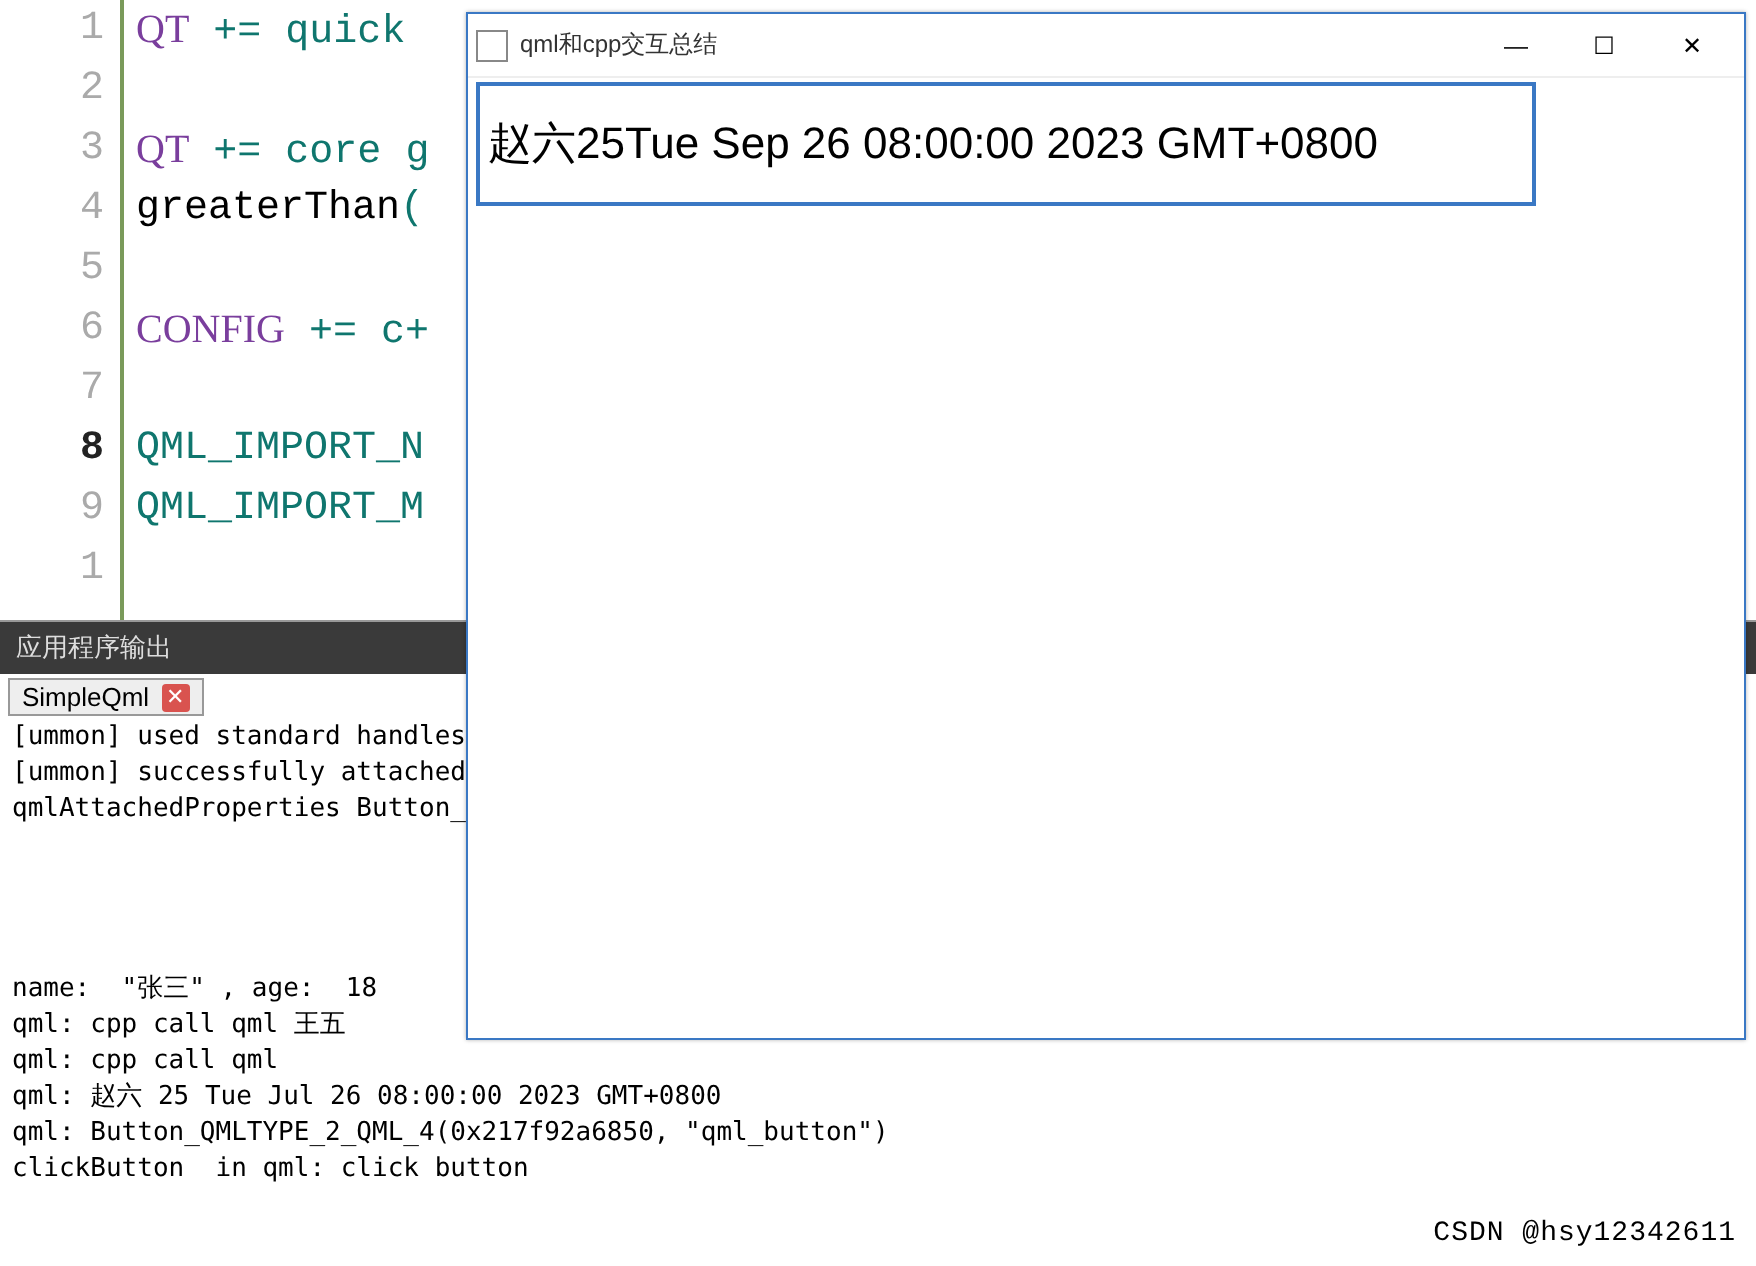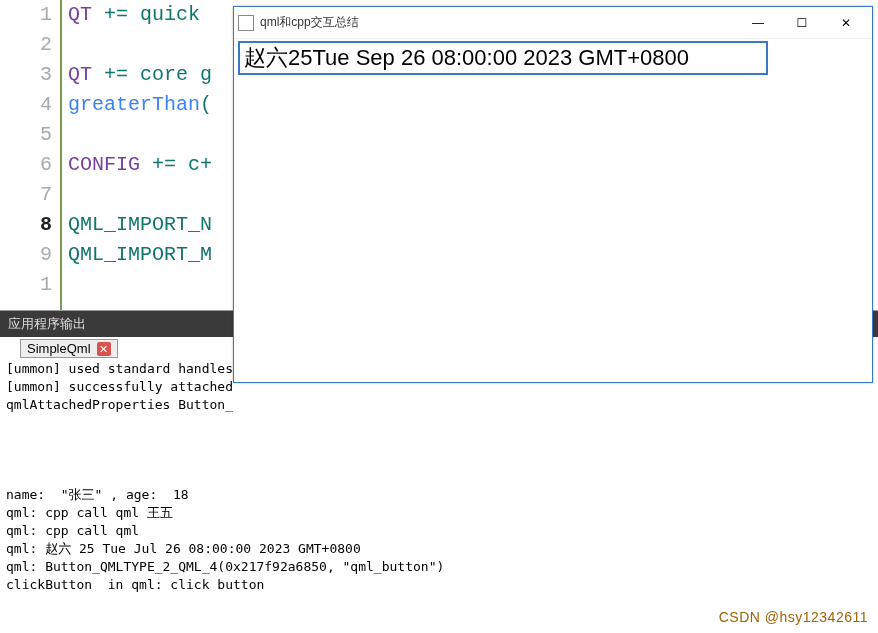--- a/index.html
+++ b/index.html
@@ -28,23 +28,23 @@
     }
     .gutter .line-num { height: 30px; }
     .gutter .line-num.current { color: #222; font-weight: bold; }
     .code {
       padding-left: 6px;
       font-size: 20px;
       line-height: 30px;
       white-space: pre;
     }
     .code .row { height: 30px; }
-    .kw { color: #7a3e9d; }
+    .kw { color: #7a3e9d; font-family: Liberation Serif, serif; }
     .id { color: #0f766e; }
-    .fn { color: #3b82f6; }
+    .fn { color: #000000; }
     .output-panel {
       background: #fff;
       border-top: 1px solid #999;
     }
     .output-header {
       background: #3a3a3a;
       color: #ddd;
       height: 26px;
       display: flex;
       align-items: center;
@@ -61,21 +61,21 @@
       display: inline-block;
     }
     .output-tab {
       display: inline-flex;
       align-items: center;
       background: #eee;
       border: 1px solid #999;
       padding: 1px 6px;
       font-family: "Microsoft YaHei", sans-serif;
       font-size: 13px;
-      margin: 2px 0 0 20px;
+      margin: 2px 0 0 4px;
     }
     .close-x {
       display: inline-block;
       width: 14px; height: 14px;
       background: #d9534f;
       color: #fff;
       font-size: 11px;
       line-height: 14px;
       text-align: center;
       margin-left: 6px;
@@ -87,21 +87,21 @@
       line-height: 18px;
       color: #000;
       padding: 2px 6px;
       white-space: pre;
     }
     .popup-window {
       position: absolute;
       top: 6px;
       left: 233px;
       width: 640px;
-      height: 377px;
+      height: 514px;
       background: #fff;
       border: 1px solid #3a78c4;
       box-shadow: 0 0 2px rgba(0,0,0,.3);
     }
     .popup-titlebar {
       height: 32px;
       background: #fff;
       display: flex;
       align-items: center;
       padding: 0 4px;
@@ -122,33 +122,33 @@
       justify-content: center;
       font-family: "Segoe UI Symbol", sans-serif;
       font-size: 12px;
     }
     .popup-content {
       padding: 2px 4px;
     }
     .textfield {
       width: 530px;
       border: 2px solid #3a78c4;
-      padding: 2px 4px;
+      padding: 16px 4px;
       font-size: 22px;
       font-family: "Microsoft YaHei", Consolas, sans-serif;
       color: #000;
       background: #fff;
     }
     .watermark {
       position: absolute;
       right: 10px;
       bottom: 8px;
-      font-family: Liberation Sans, sans-serif;
+      font-family: Liberation Mono, monospace;
       font-size: 14px;
-      color: #a16207;
+      color: #000000;
       letter-spacing: 0.5px;
       pointer-events: none;
     }
   </style>
 </head>
 <body>
 
 <div class="editor-area">
   <div class="gutter">
       <div class="line-num">1</div>

